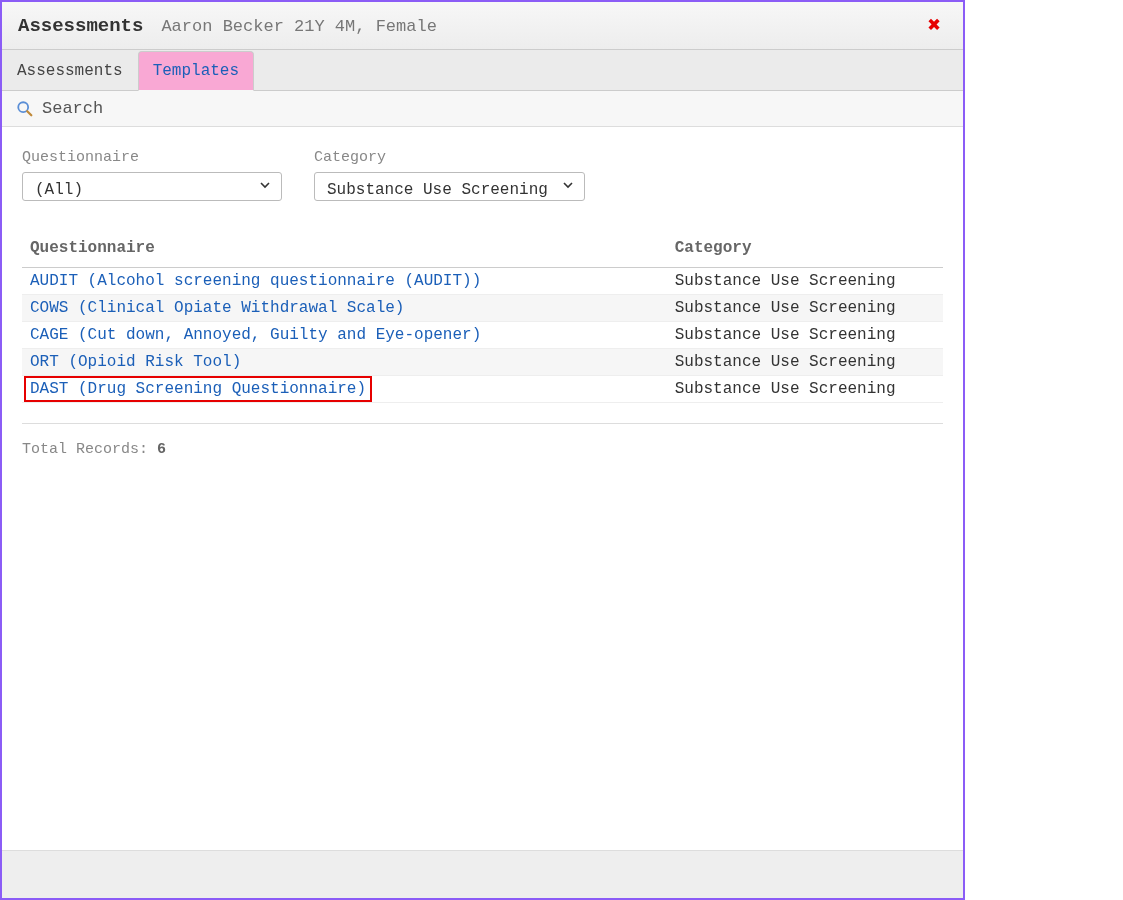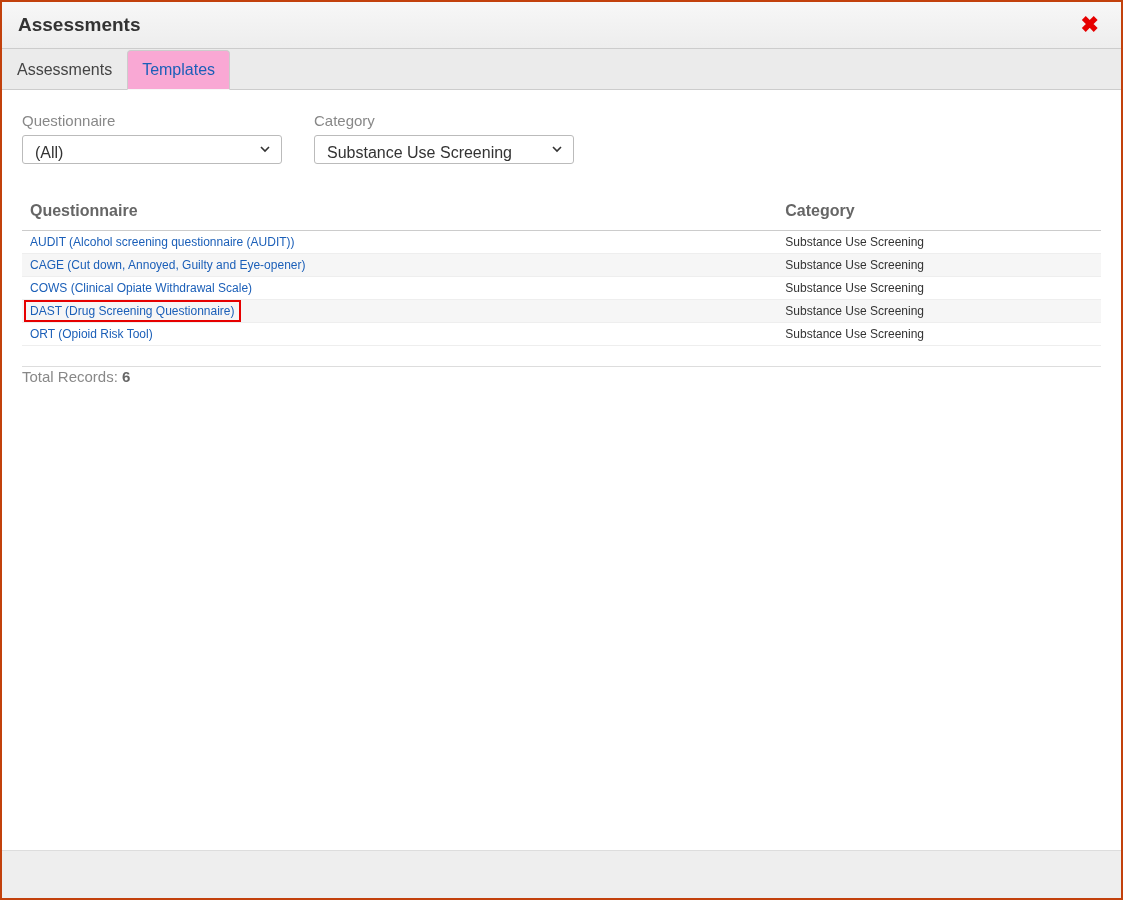--- a/index.html
+++ b/index.html
@@ -4,26 +4,27 @@
   <style>
     * { box-sizing: border-box; margin: 0; padding: 0; }
     body {
       font-family: Arial, Helvetica, sans-serif;
       background: #fff;
       width: 1123px;
       height: 900px;
       overflow: hidden;
     }
     .window {
-      width: 1123px;
+      width: 965px;
       height: 900px;
-      border: 2px solid #c2410c;
+      border: 2px solid #8b5cf6;
       background: #fff;
       display: flex;
       flex-direction: column;
+      font-family: Liberation Mono, monospace;
     }
     .titlebar {
       background: linear-gradient(#f7f7f7, #ededed);
       border-bottom: 1px solid #ccc;
       padding: 10px 16px;
       display: flex;
       align-items: center;
       justify-content: space-between;
     }
     .titlebar-left { display: flex; align-items: baseline; gap: 18px; }
@@ -106,34 +107,34 @@
       font-size: 16px;
       font-weight: bold;
       color: #666;
       padding: 10px 8px;
       border-bottom: 1px solid #ccc;
     }
     .table tbody tr { border-bottom: 1px solid #eee; }
     .table tbody tr:nth-child(even) { background: #f6f6f6; }
     .table td {
       padding: 4px 8px;
-      font-size: 12px;
+      font-size: 16px;
       color: #333;
       vertical-align: middle;
     }
     .link { color: #1b5fb8; cursor: pointer; }
     .highlight-box {
       border: 2px solid #e60000;
       display: inline-block;
       padding: 2px 4px;
       margin: -4px -6px;
     }
     .totals {
       margin-top: 20px;
-      padding-top: 1px;
+      padding-top: 17px;
       border-top: 1px solid #ddd;
       font-size: 15px;
       color: #888;
     }
     .totals .count { font-weight: bold; color: #666; }
     .footer-band {
       height: 48px;
       background: #eee;
       border-top: 1px solid #ddd;
     }
@@ -141,29 +142,39 @@
     .col-c { width: 30%; }
   </style>
 </head>
 <body>
 
 <div class="window">
 
   <div class="titlebar">
     <div class="titlebar-left">
       <span class="title-main">Assessments</span>
+      <span class="title-sub">Aaron Becker 21Y 4M, Female</span>
     </div>
     <span class="close-btn">✖</span>
   </div>
 
   <div class="tabs-row">
     <div class="tab">Assessments</div>
     <div class="tab active">Templates</div>
   </div>
 
+  <div class="searchbar">
+    <span class="search-icon">
+      <svg viewBox="0 0 20 20" width="18" height="18">
+        <circle cx="8" cy="8" r="5.5" fill="none" stroke="#5a8ed6" stroke-width="2"></circle>
+        <line x1="12.5" y1="12.5" x2="17" y2="17" stroke="#c08a3a" stroke-width="2.5" stroke-linecap="round"></line>
+      </svg>
+    </span>
+    <span class="search-label">Search</span>
+  </div>
 
   <div class="content">
 
     <div class="filters">
       <div class="filter-group">
         <span class="filter-label">Questionnaire</span>
         <div class="select small">
           <span>(All)</span>
           <span class="chev">
             <svg width="12" height="12" viewBox="0 0 12 12">
@@ -191,33 +202,33 @@
           <th class="col-q">Questionnaire</th>
           <th class="col-c">Category</th>
         </tr>
       </thead>
       <tbody id="table-body">
           <tr>
             <td class="col-q"><span class="link">AUDIT (Alcohol screening questionnaire (AUDIT))</span></td>
             <td class="col-c">Substance Use Screening</td>
           </tr>
           <tr>
+            <td class="col-q"><span class="link">COWS (Clinical Opiate Withdrawal Scale)</span></td>
+            <td class="col-c">Substance Use Screening</td>
+          </tr>
+          <tr>
             <td class="col-q"><span class="link">CAGE (Cut down, Annoyed, Guilty and Eye-opener)</span></td>
             <td class="col-c">Substance Use Screening</td>
           </tr>
           <tr>
-            <td class="col-q"><span class="link">COWS (Clinical Opiate Withdrawal Scale)</span></td>
+            <td class="col-q"><span class="link">ORT (Opioid Risk Tool)</span></td>
             <td class="col-c">Substance Use Screening</td>
           </tr>
           <tr>
             <td class="col-q"><span class="highlight-box"><span class="link">DAST (Drug Screening Questionnaire)</span></span></td>
-            <td class="col-c">Substance Use Screening</td>
-          </tr>
-          <tr>
-            <td class="col-q"><span class="link">ORT (Opioid Risk Tool)</span></td>
             <td class="col-c">Substance Use Screening</td>
           </tr>
         </tbody>
     </table>
 
     <div class="totals">
       <span>Total Records: </span><span class="count">6</span>
     </div>
 
   </div>

